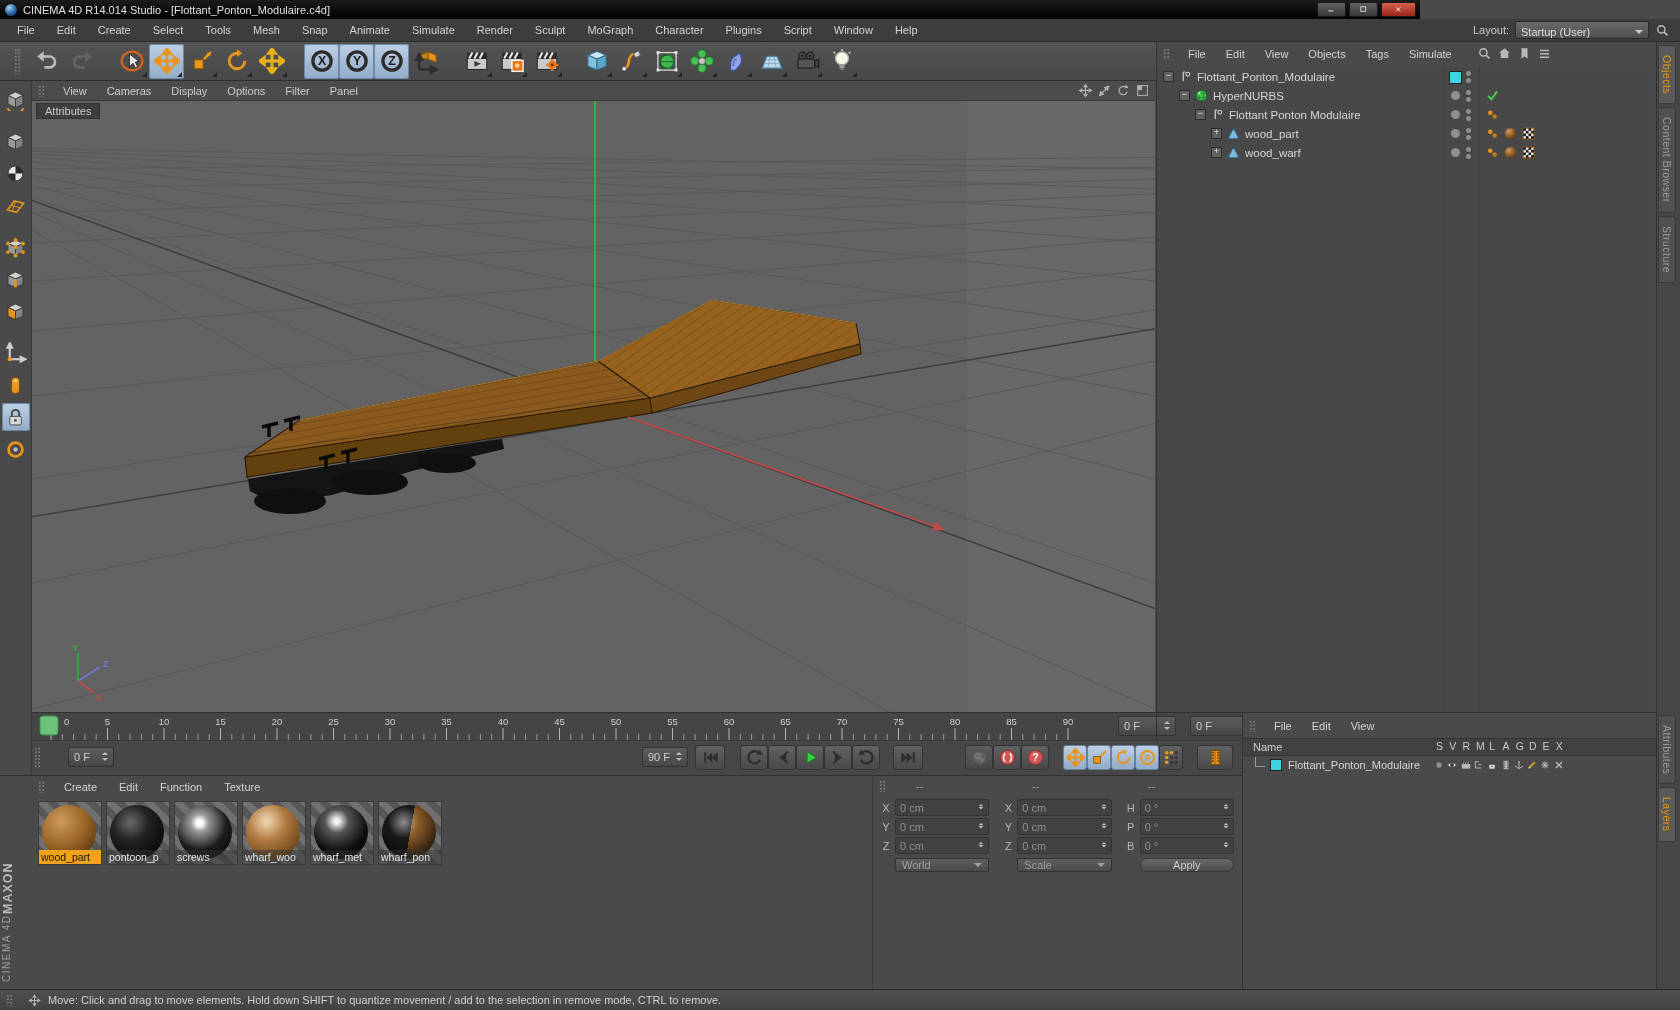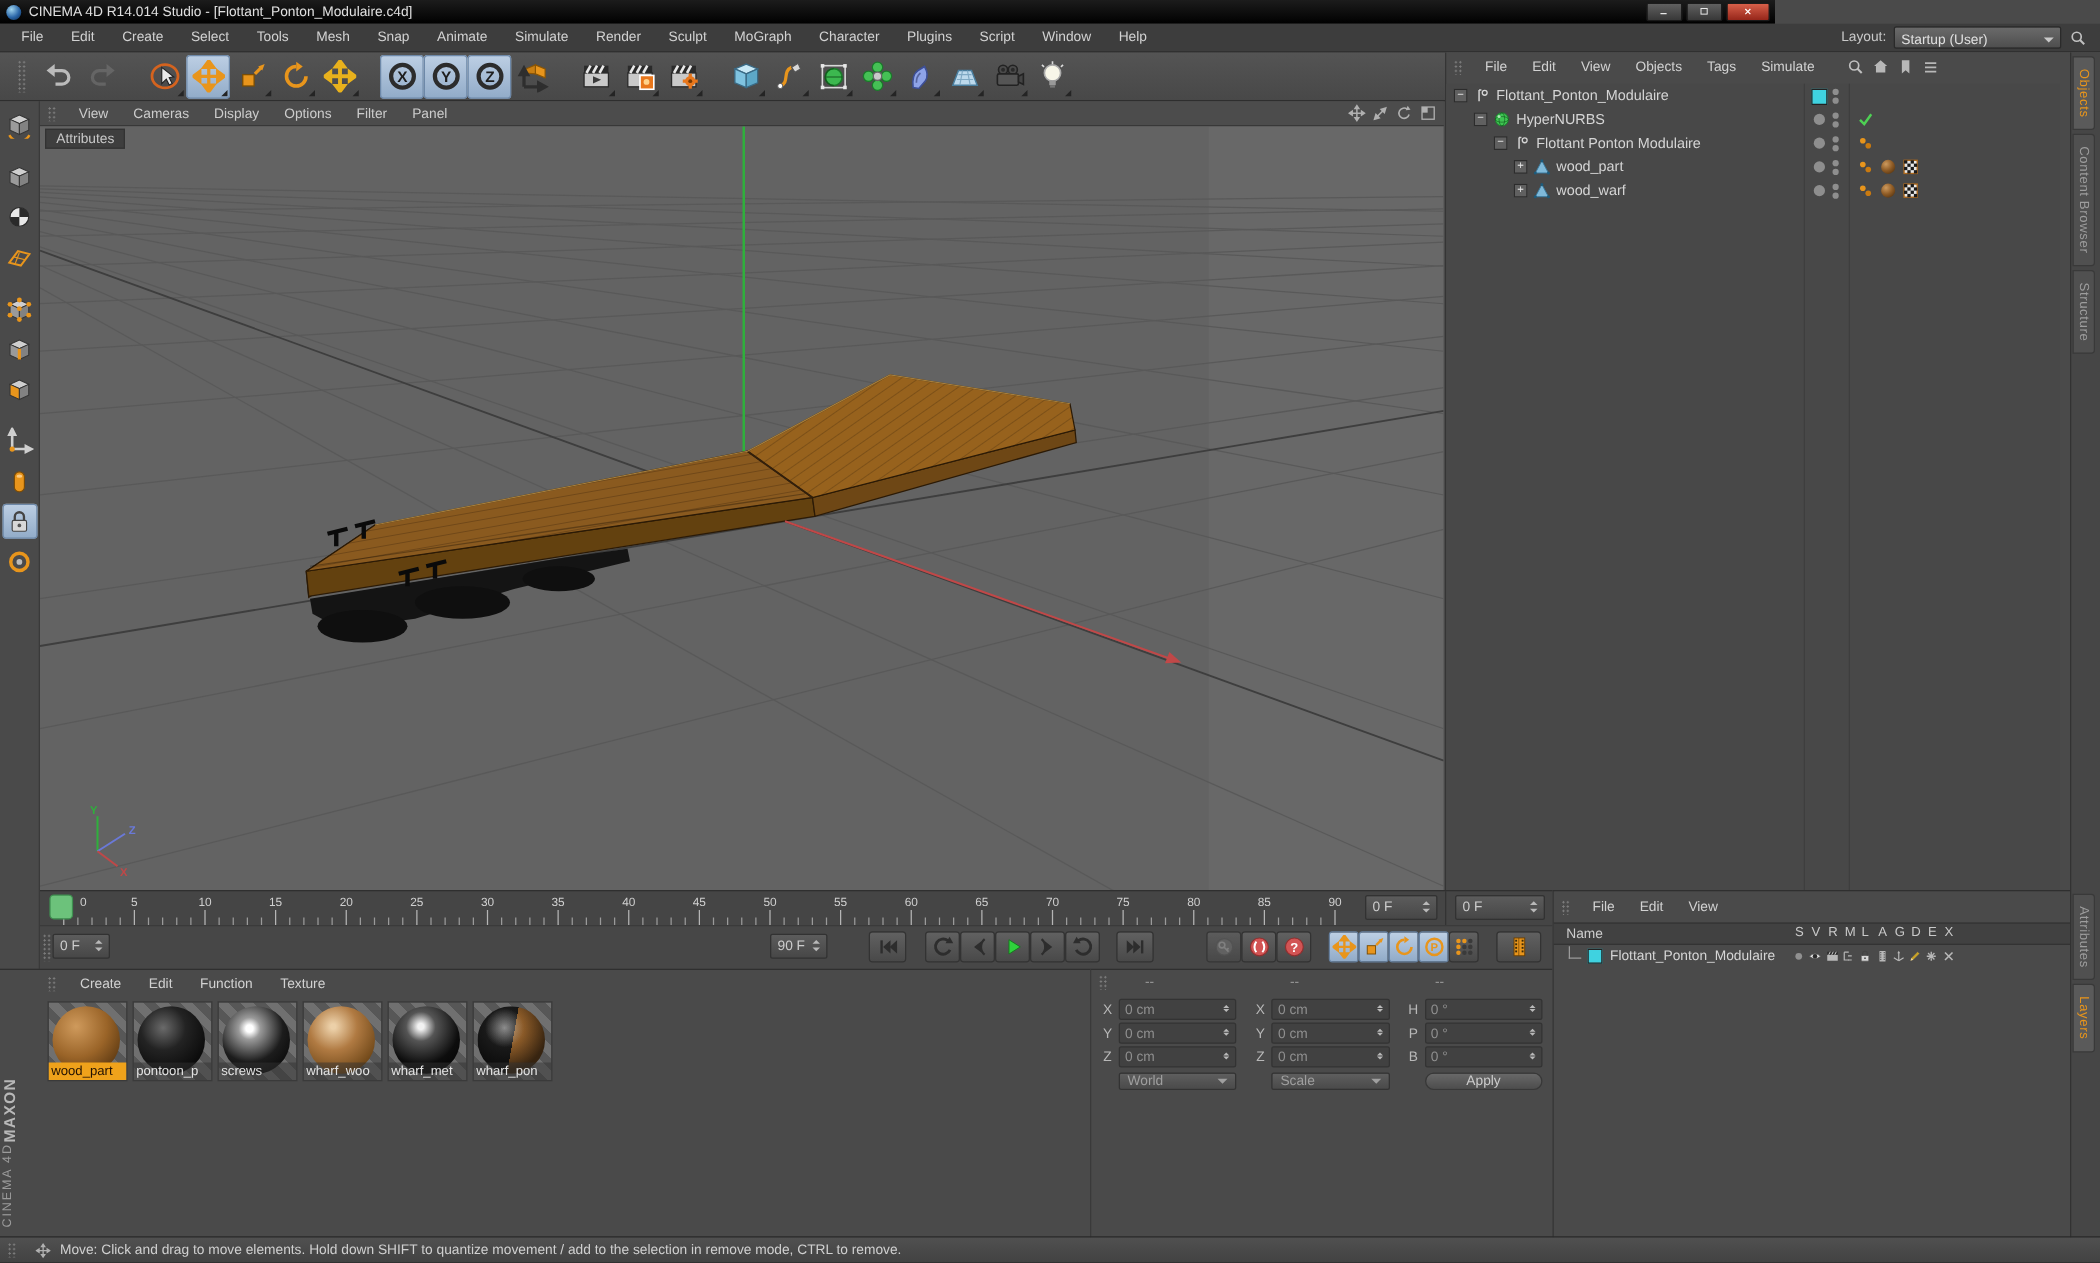--- a/index.html
+++ b/index.html
@@ -77,21 +77,21 @@
   
   .sidestrip{position:absolute;left:1656px;width:24px;background:#464646;border-left:1px solid #323232;box-sizing:border-box;}
   .vtab{writing-mode:vertical-rl;padding:9px 2px;margin:3px 1px 0 1px;background:#505050;border:1px solid #393939;
         color:#9d9d9d;font-size:10.5px;border-radius:0 3px 3px 0;letter-spacing:.5px;}
   .vtab.active{color:#e8951c;background:#5a5a5a;}
 
   
   #ruler{position:absolute;left:32px;top:712px;width:1210px;height:28px;background:#454545;border-top:1px solid #2f2f2f;box-sizing:border-box;}
   #trans{position:absolute;left:32px;top:740px;width:1210px;height:35px;background:#474747;border-top:1px solid #3a3a3a;box-sizing:border-box;}
   .spin{position:absolute;height:20px;background:linear-gradient(#5c5c5c,#474747);border:1px solid #323232;border-radius:2px;
-        display:flex;align-items:center;padding:0 5px;box-sizing:border-box;color:#cdcdcd;}
+        display:flex;align-items:center;padding:0 5px;box-sizing:border-box;color:#cdcdcd;margin-left:26px;}
   .spin .arr{margin-left:auto;display:flex;flex-direction:column;gap:2px;}
   .arr b{width:0;height:0;border:3.5px solid transparent;border-bottom-color:#b9b9b9;display:block;margin-top:-2px;}
   .arr b.d{border-bottom-color:transparent;border-top-color:#b9b9b9;margin-top:1px;}
   #range{position:absolute;left:60px;top:6px;width:516px;height:21px;border:1px solid #323232;border-radius:3px;
          background:linear-gradient(#646464,#484848);display:flex;align-items:center;padding:0 7px;box-sizing:border-box;color:#bdbdbd;}
   #range .re{margin-left:auto;}
   .pbtn{position:absolute;top:4px;width:30px;height:25px;background:linear-gradient(#616161,#494949);border:1px solid #333;
         border-radius:3px;display:flex;align-items:center;justify-content:center;box-sizing:border-box;}
   .pbtn .ic{width:19px;height:19px;}
   .pbtn.blue{background:linear-gradient(#bdcfe4,#91abc8);border-color:#66809f;}

